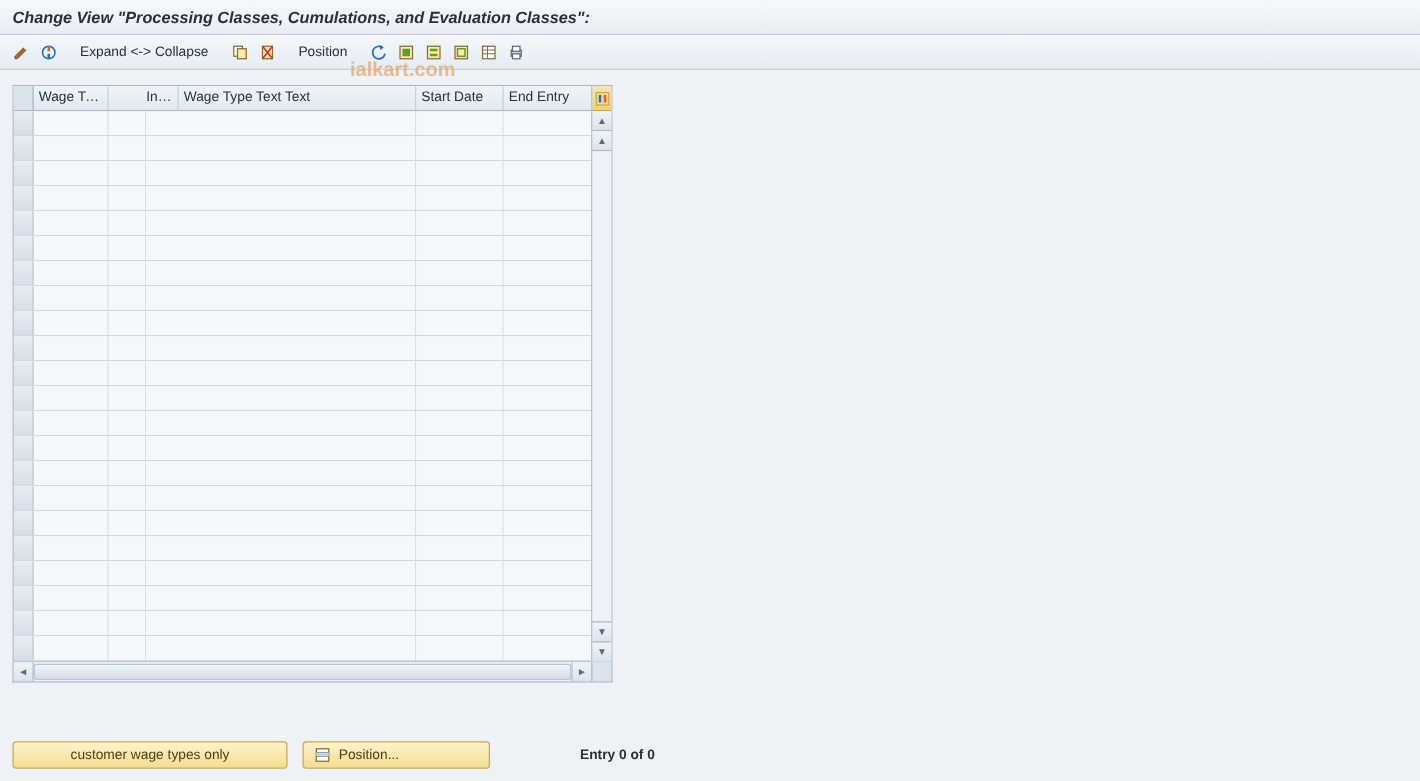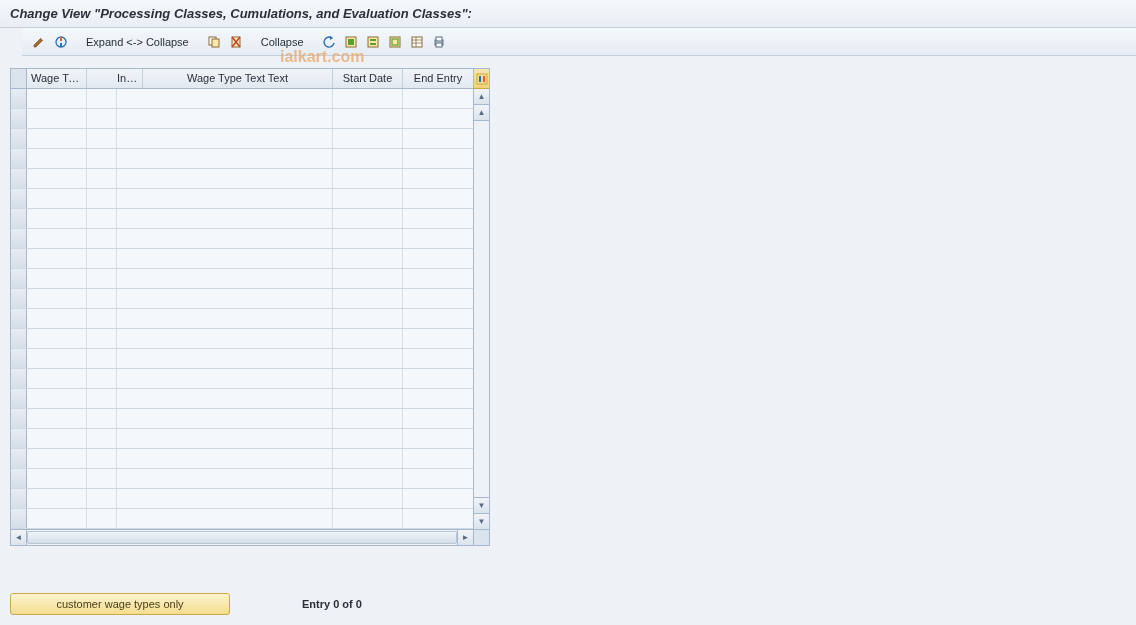--- a/index.html
+++ b/index.html
@@ -22,21 +22,20 @@
       color: #2a2f3a;
     }
     .toolbar {
       background: linear-gradient(#f4f8fb, #e5ecf3);
       border-bottom: 1px solid #c5d0dd;
       padding: 4px 8px;
       display: flex;
       align-items: center;
       gap: 4px;
       height: 28px;
-      margin-left: 22px;
     }
     .tb-icon {
       width: 18px; height: 18px;
       display: inline-flex; align-items: center; justify-content: center;
       cursor: pointer;
       border: 1px solid transparent;
       border-radius: 2px;
     }
     .tb-text {
       font-size: 11px; color: #2a2f3a;
@@ -57,21 +56,21 @@
       padding: 12px 10px;
       position: relative;
       height: calc(625px - 26px - 28px);
     }
     .grid-wrap {
       width: 480px;
       border: 1px solid #a7b8cc;
       background: #fff;
       display: flex;
     }
-    .grid-main { flex: 1; text-align: center; }
+    .grid-main { flex: 1; }
     .grid-header {
       display: flex;
       background: linear-gradient(#f0f4f8, #e2e9f1);
       border-bottom: 1px solid #a7b8cc;
       height: 20px;
       font-size: 11px;
       color: #2a2f3a;
     }
     .gh-cell {
       padding: 3px 4px;
@@ -207,21 +206,21 @@
         <rect x="5" y="4" width="7" height="8" fill="#ffe9a8" stroke="#8a6b3a"></rect>
       </svg>
   </span>
   <span class="tb-icon">
     <svg width="14" height="14" viewBox="0 0 14 14">
         <rect x="3" y="2" width="8" height="10" fill="#ffe9a8" stroke="#8a6b3a"></rect>
         <path d="M3 2 L11 12 M11 2 L3 12" stroke="#c73a2e" stroke-width="1.4"></path>
       </svg>
   </span>
   <span class="tb-sep"></span>
-  <span class="tb-text">Collapse</span>
+  <span class="tb-text">Position</span>
   <span class="tb-sep"></span>
   <span class="tb-icon">
     <svg width="14" height="14" viewBox="0 0 14 14">
         <path d="M10 3 A5 5 0 1 0 12 8" fill="none" stroke="#2a6db8" stroke-width="1.4"></path>
         <path d="M8 1 L11 3 L8 5 Z" fill="#2a6db8"></path>
       </svg>
   </span>
   <span class="tb-icon">
     <svg width="14" height="14" viewBox="0 0 14 14">
         <rect x="2" y="2" width="10" height="10" fill="#ffe9a8" stroke="#8a6b3a"></rect>
@@ -467,15 +466,25 @@
     <div class="hscroll-left">◄</div>
     <div class="hscroll-track">
         <div class="hscroll-thumb"></div>
       </div>
     <div class="hscroll-right">►</div>
     <div class="hscroll-corner"></div>
   </div>
 
   <div class="footer-bar">
     <button class="btn-gold">customer wage types only</button>
+    <button class="btn-gold small">
+      <span class="icon-slot">
+        <svg width="14" height="14" viewBox="0 0 14 14">
+            <rect x="2" y="2" width="10" height="10" fill="#fff" stroke="#8a6b3a"></rect>
+            <path d="M2 5 H12 M2 8 H12" stroke="#8a6b3a" stroke-width="0.8"></path>
+            <rect x="2" y="5" width="10" height="3" fill="#b7d7f0"></rect>
+          </svg>
+      </span>
+      <span>Position...</span>
+    </button>
     <span class="entry-text">Entry 0 of 0</span>
   </div>
 </div>
 
 </body></html>

